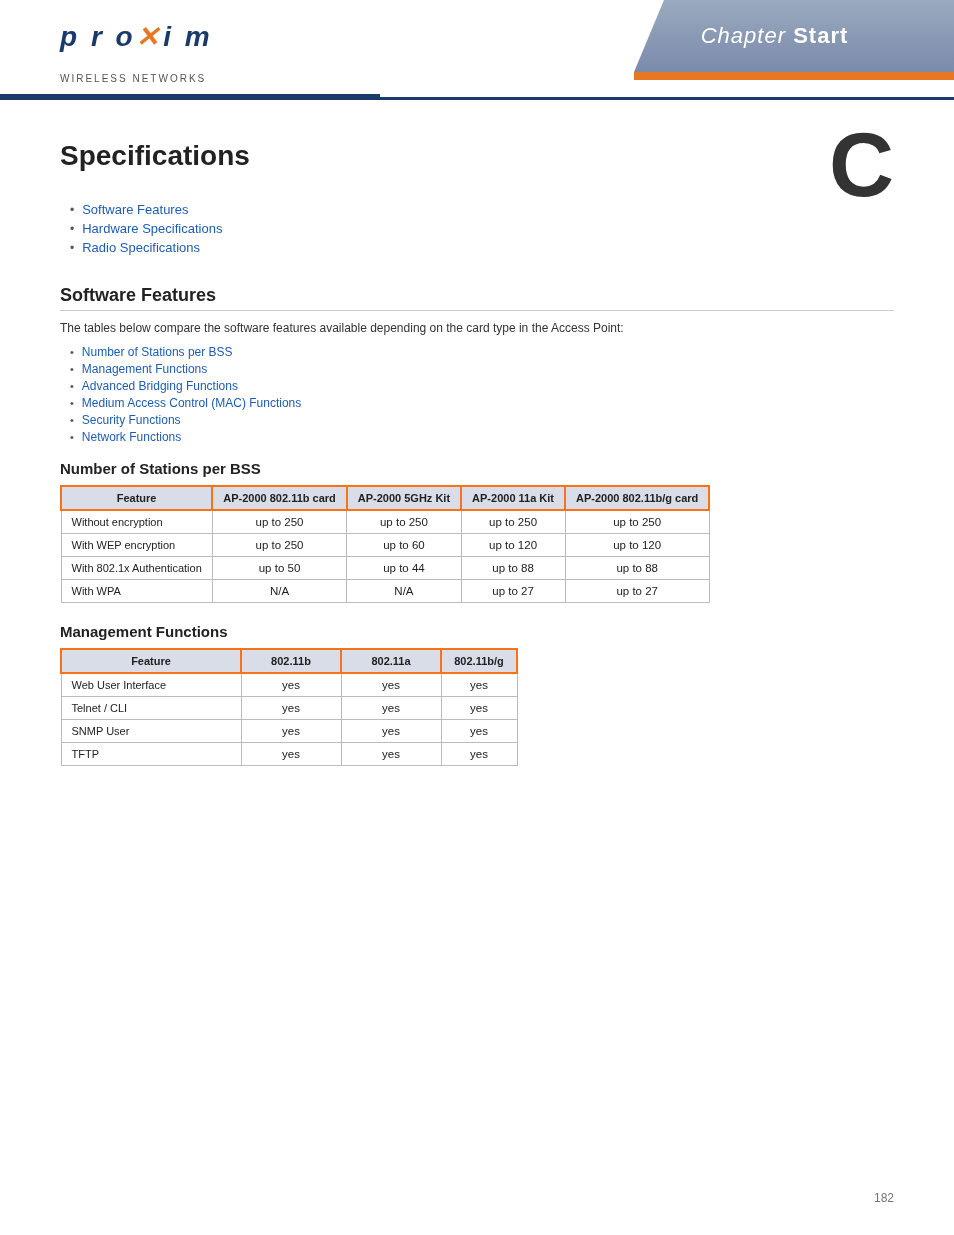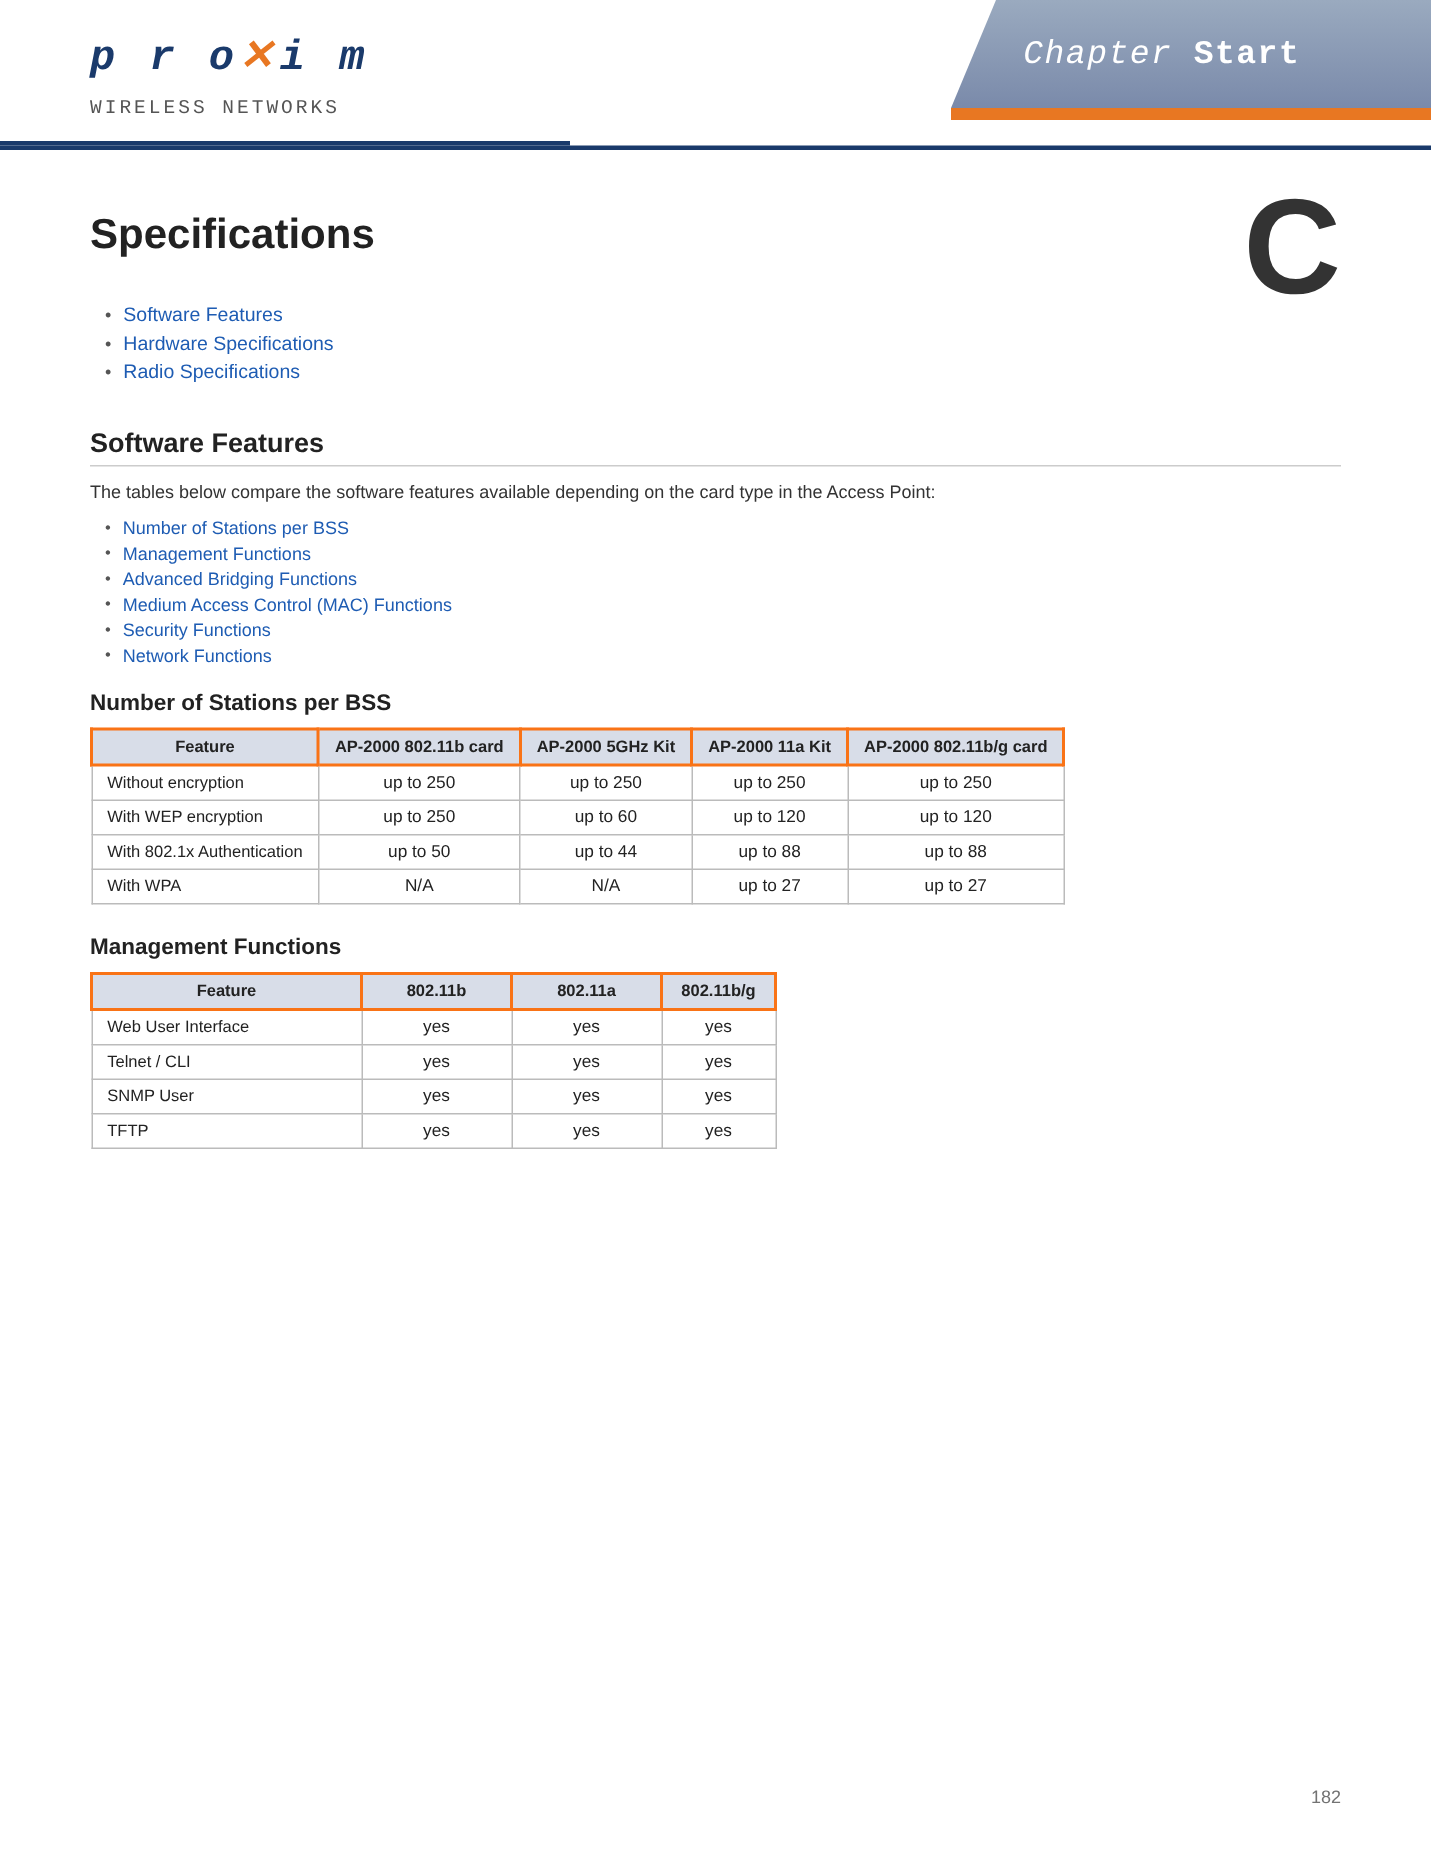--- a/index.html
+++ b/index.html
@@ -27,24 +27,24 @@
       width: 220px;
     }
     .proxim-logo {
       font-size: 28px;
       font-weight: bold;
       letter-spacing: 4px;
       color: #1a3a6b;
       font-style: italic;
     }
     .proxim-subtitle {
-      font-size: 13px;
+      font-size: 10px;
       color: #555;
       letter-spacing: 2px;
-      margin-top: 9px;
+      margin-top: 20px;
       text-transform: uppercase;
     }
     .chapter-text {
       font-size: 22px;
       color: #fff;
       font-style: italic;
       font-weight: 300;
       letter-spacing: 1px;
     }
     .chapter-text strong {
@@ -193,21 +193,20 @@
       right: 60px;
       font-size: 12px;
       color: #737373;
     }
 
     
     .header-wrapper {
       position: relative;
       height: 100px;
       overflow: visible;
-      font-family: Liberation Mono, monospace;
     }
     .chapter-badge {
       position: absolute;
       right: 0;
       top: 0;
       display: flex;
       flex-direction: column;
     }
     .chapter-banner {
       background: linear-gradient(180deg, #9aaabf 0%, #7a8aaa 100%);

